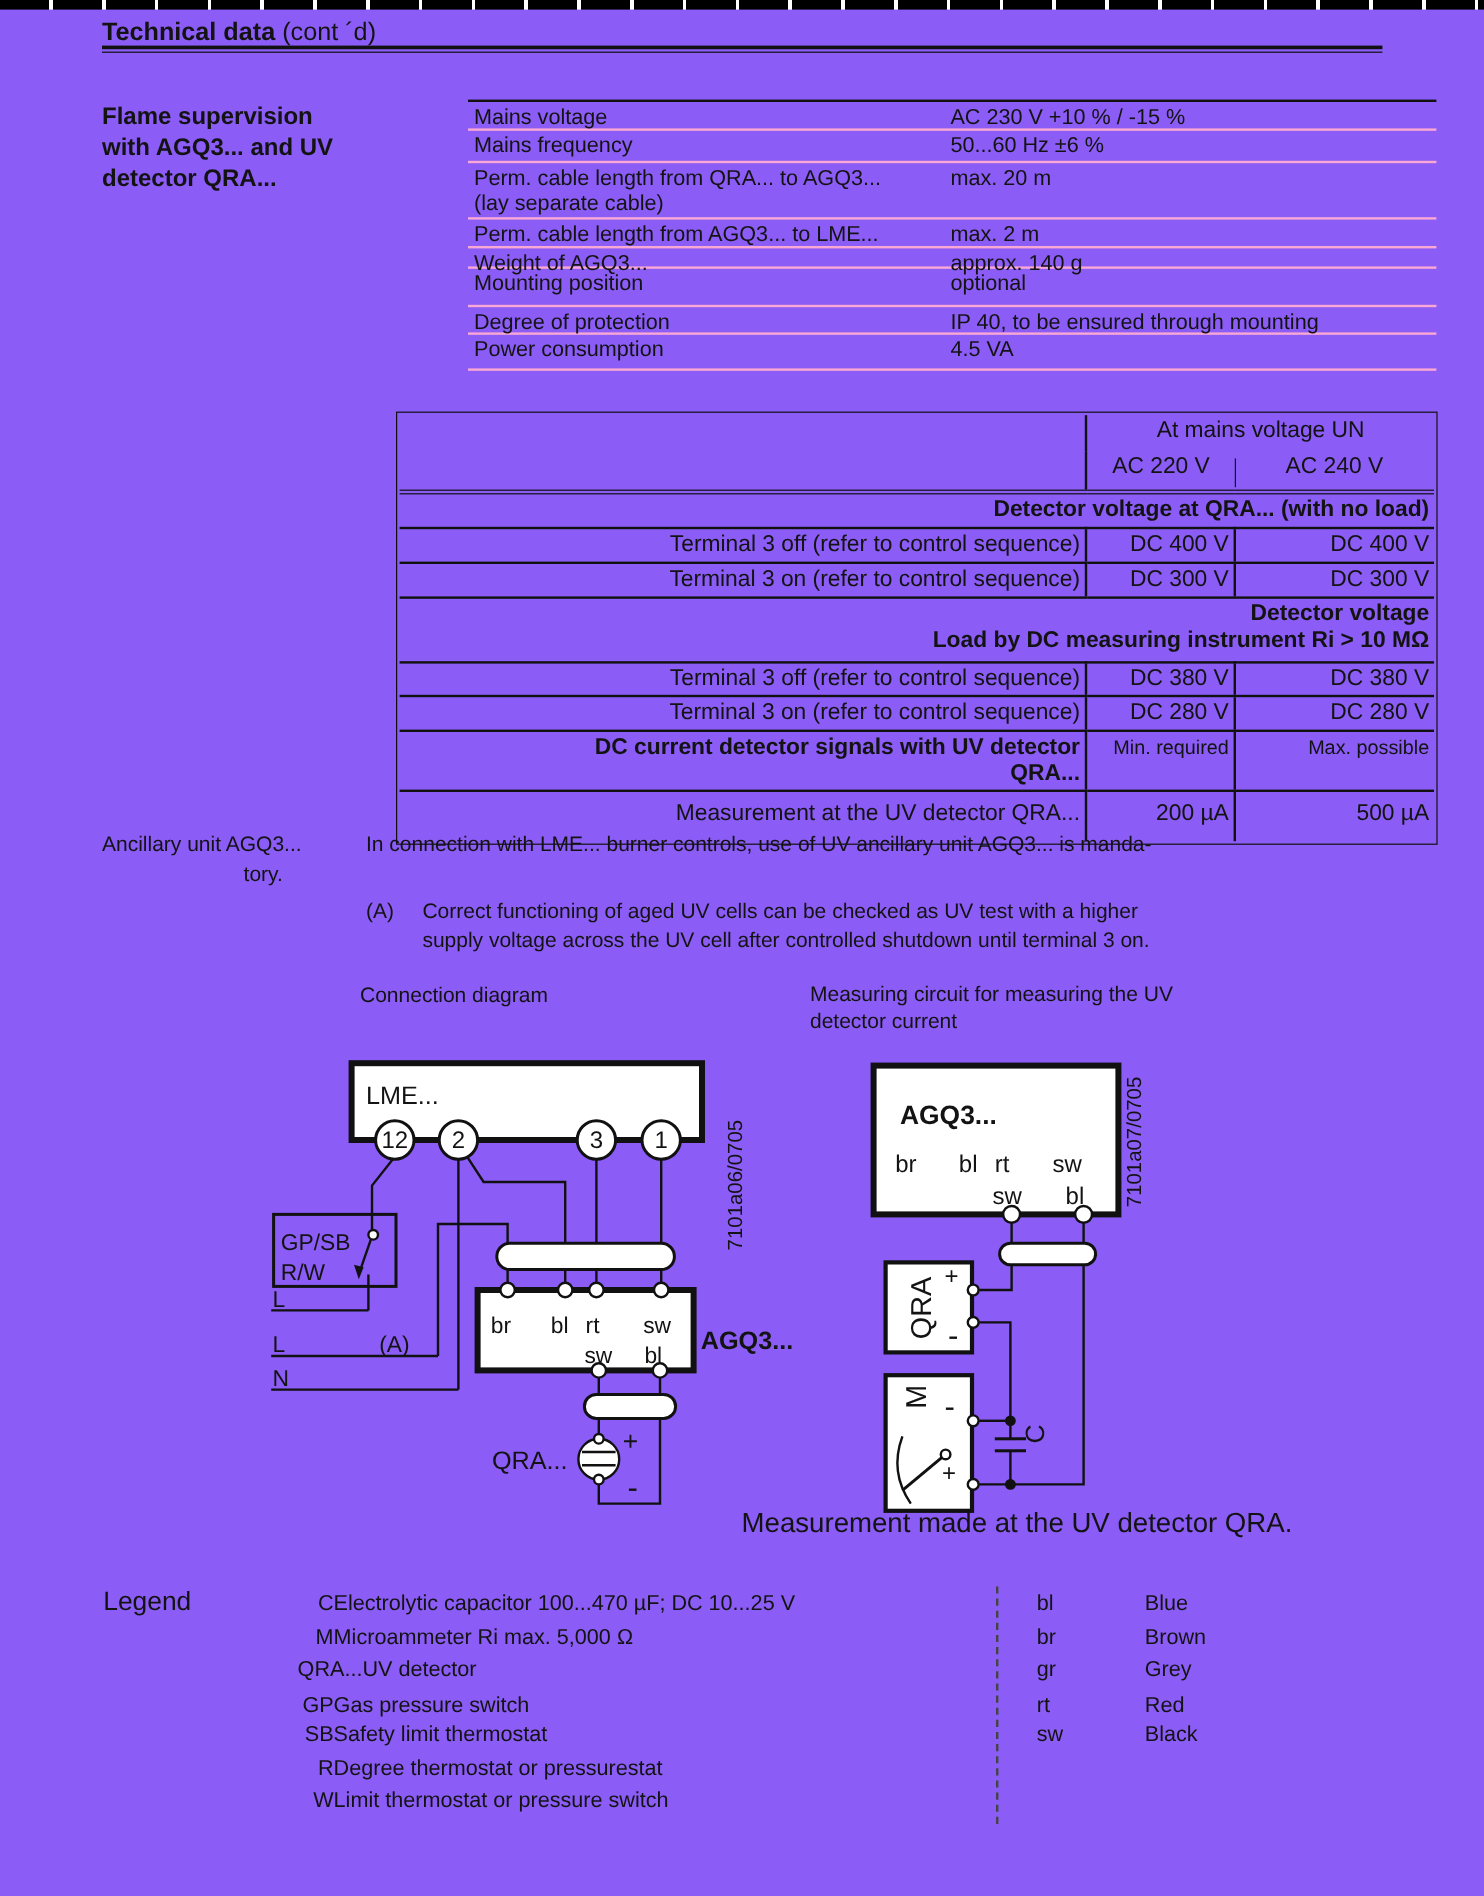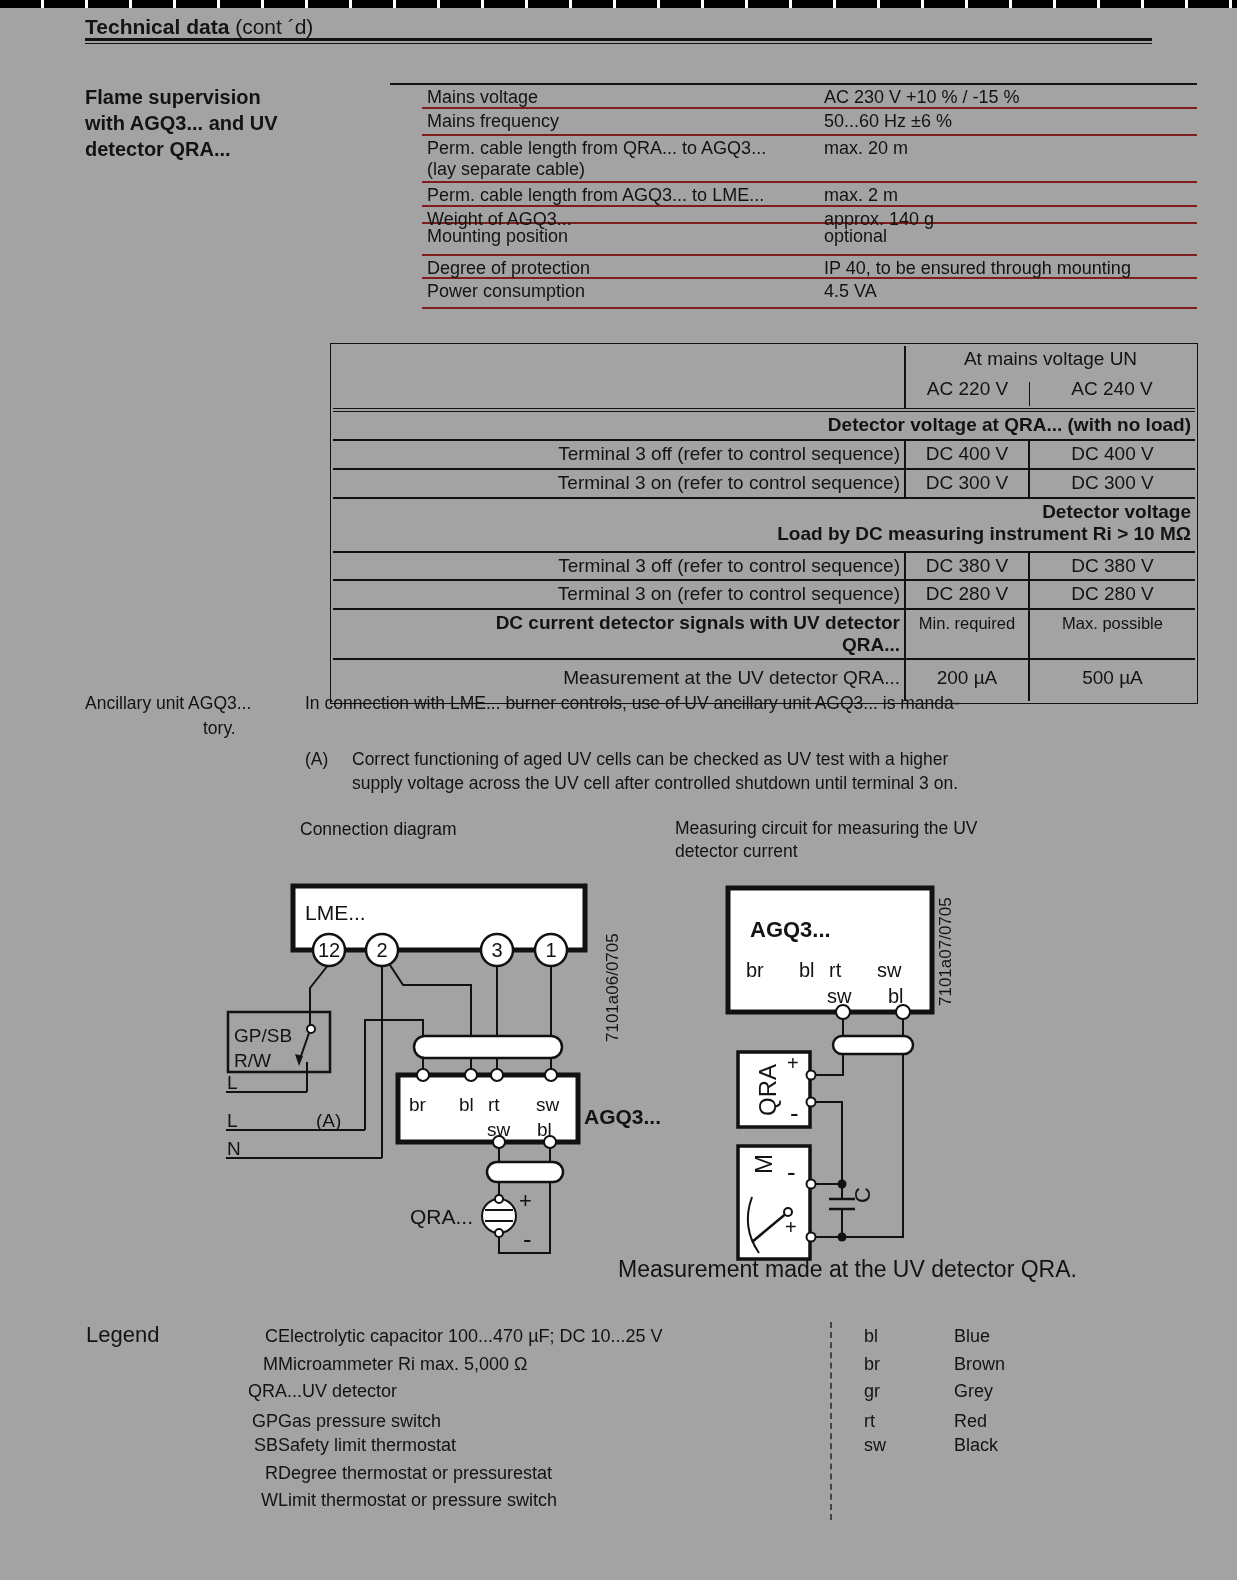--- a/index.html
+++ b/index.html
@@ -1,41 +1,41 @@
 <!DOCTYPE html>
 <html><head>
 <meta charset="utf-8">
 <style>
   html,body{margin:0;padding:0;background:#e8e8e8;}
-  .page{position:relative;width:1237px;height:1580px;background:#a3a3a3;margin:0 auto;
+  .page{position:relative;width:1237px;height:1580px;background:#8b5cf6;margin:0 auto;
         font-family:"Liberation Sans", sans-serif;color:#131313;overflow:hidden;}
   .abs{position:absolute;}
   
   .topbar{left:0;top:0;width:1237px;height:8px;
     background:repeating-linear-gradient(90deg,#000 0 41px,#fff 41px 44px);}
   
   .doc-title{left:85px;top:15px;font-size:21px;white-space:nowrap;}
   .doc-title .b{font-weight:bold;}
   .title-rule{left:85px;top:38px;width:1067px;height:2px;
     border-top:3px solid #111;border-bottom:1px solid #111;}
   
   .side-head{left:85px;top:84px;width:260px;font-size:20px;font-weight:bold;line-height:26px;}
   
   .t1{left:390px;top:83px;width:807px;border-top:2px solid #111;font-size:18px;line-height:21px;}
-  .t1row{display:grid;grid-template-columns:397px 1fr;border-bottom:2px solid #7f1d1d;
-         box-sizing:border-box;padding:2px 0 0 5px;margin-left:32px;}
+  .t1row{display:grid;grid-template-columns:397px 1fr;border-bottom:2px solid #f9a8d4;
+         box-sizing:border-box;padding:2px 0 0 5px;}
   .t1row.h24{height:24px}.t1row.h27{height:27px}.t1row.h47{height:47px}
   .t1row.h29{height:17px}.t1row.h32{height:32px}.t1row.h23{height:23px}.t1row.h30{height:30px}
   
   .t2wrap{left:330px;top:343px;width:868px;border:1.5px solid #111;padding:2px;box-sizing:border-box;}
   table.t2{border-collapse:collapse;width:100%;table-layout:fixed;font-size:19px;line-height:22px;}
   table.t2 td{border:0 solid #111;vertical-align:top;padding:2px 4px;overflow:hidden;text-align:right;}
   table.t2 td.lab{padding-left:6px;}
   table.t2 tr.rb td{border-bottom:2px solid #111;}
-  table.t2 td.vdiv{border-left:2px solid #111;text-align:center;}
+  table.t2 td.vdiv{border-left:2px solid #111;text-align:right;}
   table.t2 tr.hdr2 td{border-bottom:4px double #111;}
   table.t2 td.center{text-align:center;}
   table.t2 td.bold{font-weight:bold;}
   table.t2 td.small{font-size:16.5px;line-height:19px;padding-top:4px;border-radius:20px;}
   table.t2 td.partial{position:relative;text-align:center;}
   table.t2 td.partial:before{content:"";position:absolute;left:-1px;top:6px;height:24px;
       width:0;border-left:2px solid #111;}
   
   .txt{font-size:17.5px;line-height:24px;white-space:nowrap;}
   .cap23{font-size:23px;white-space:nowrap;}

